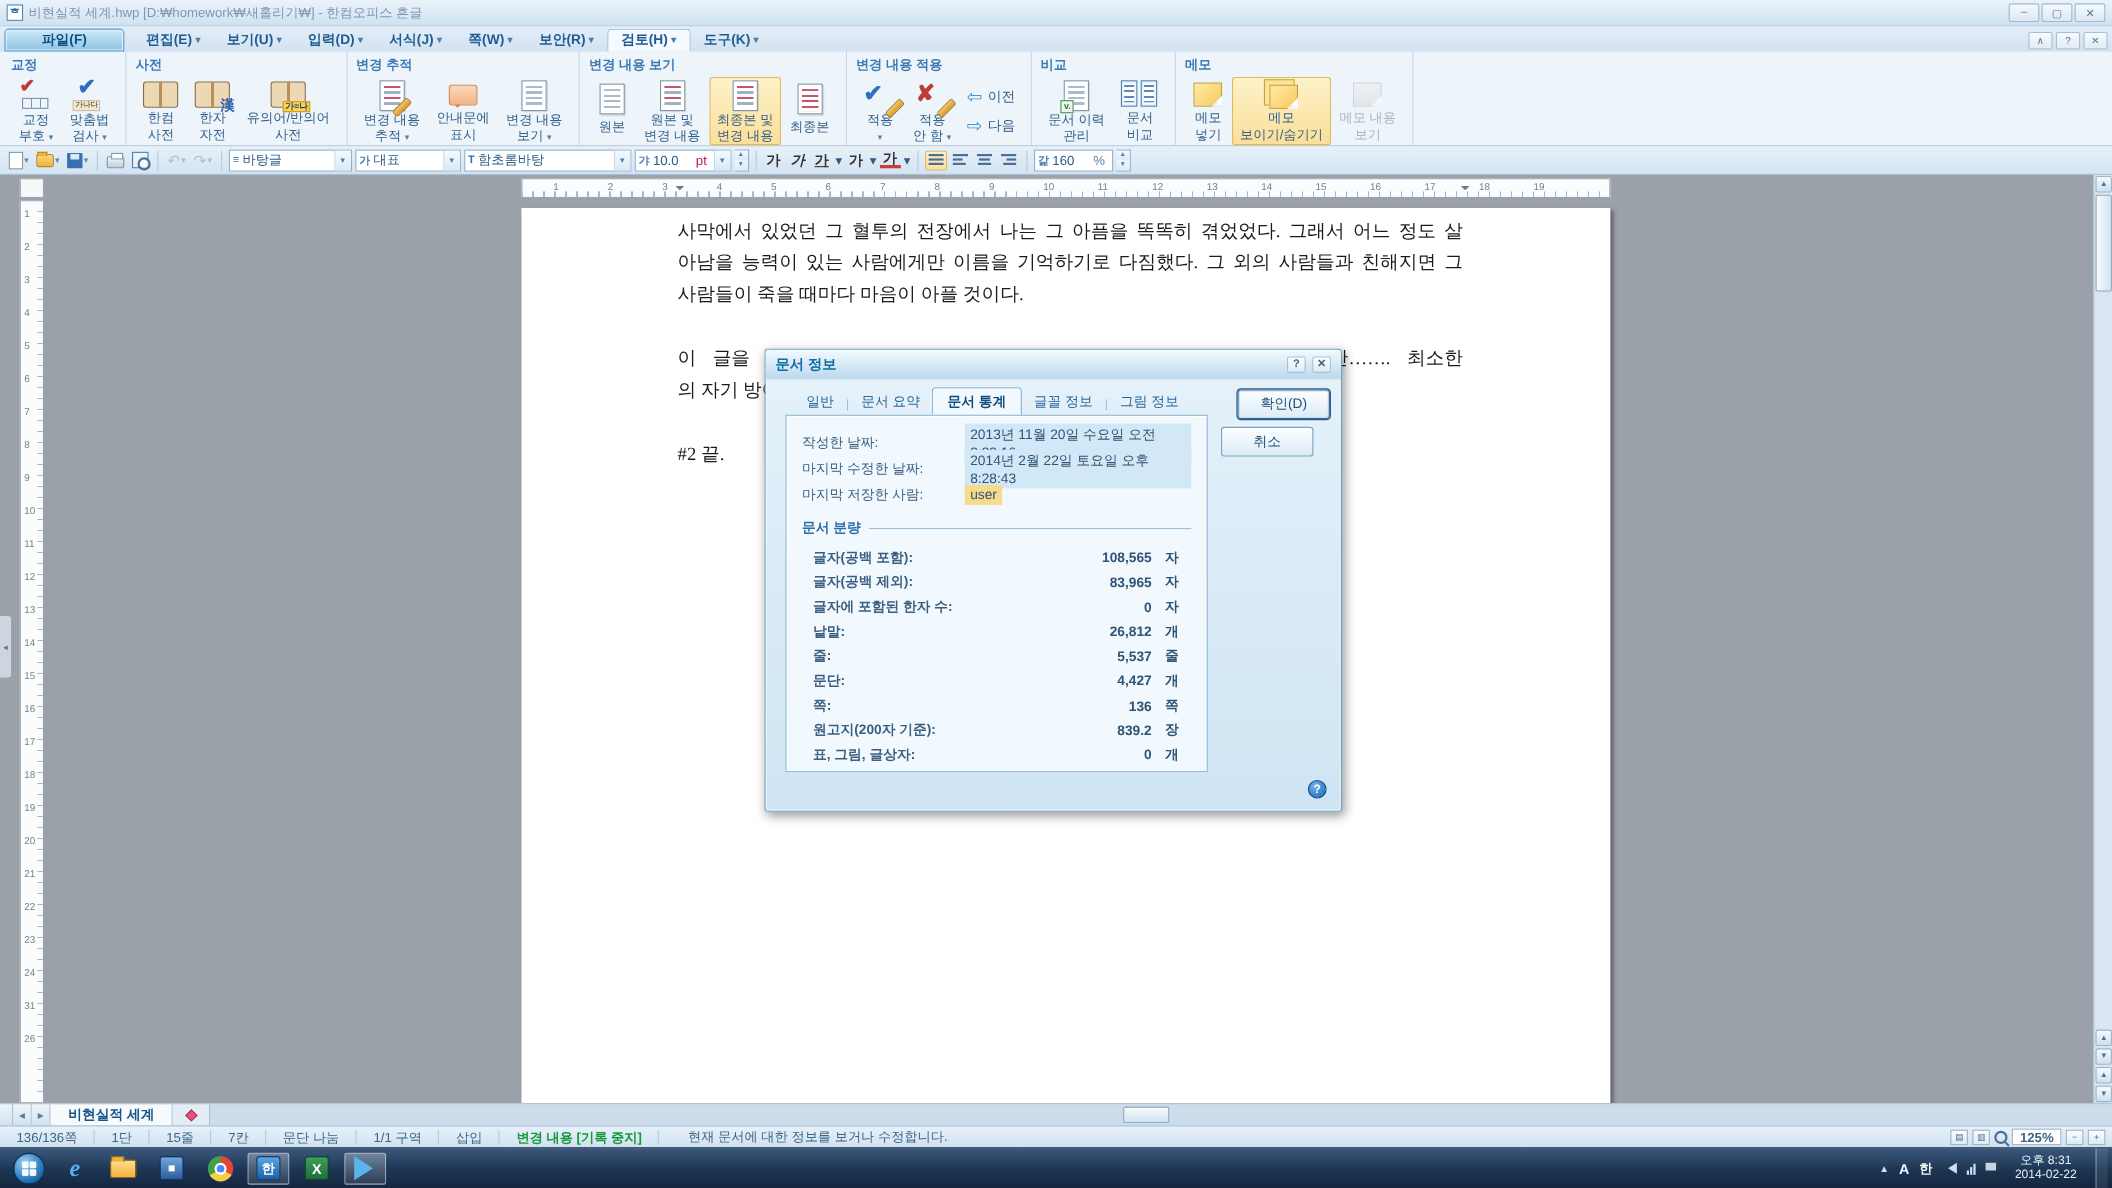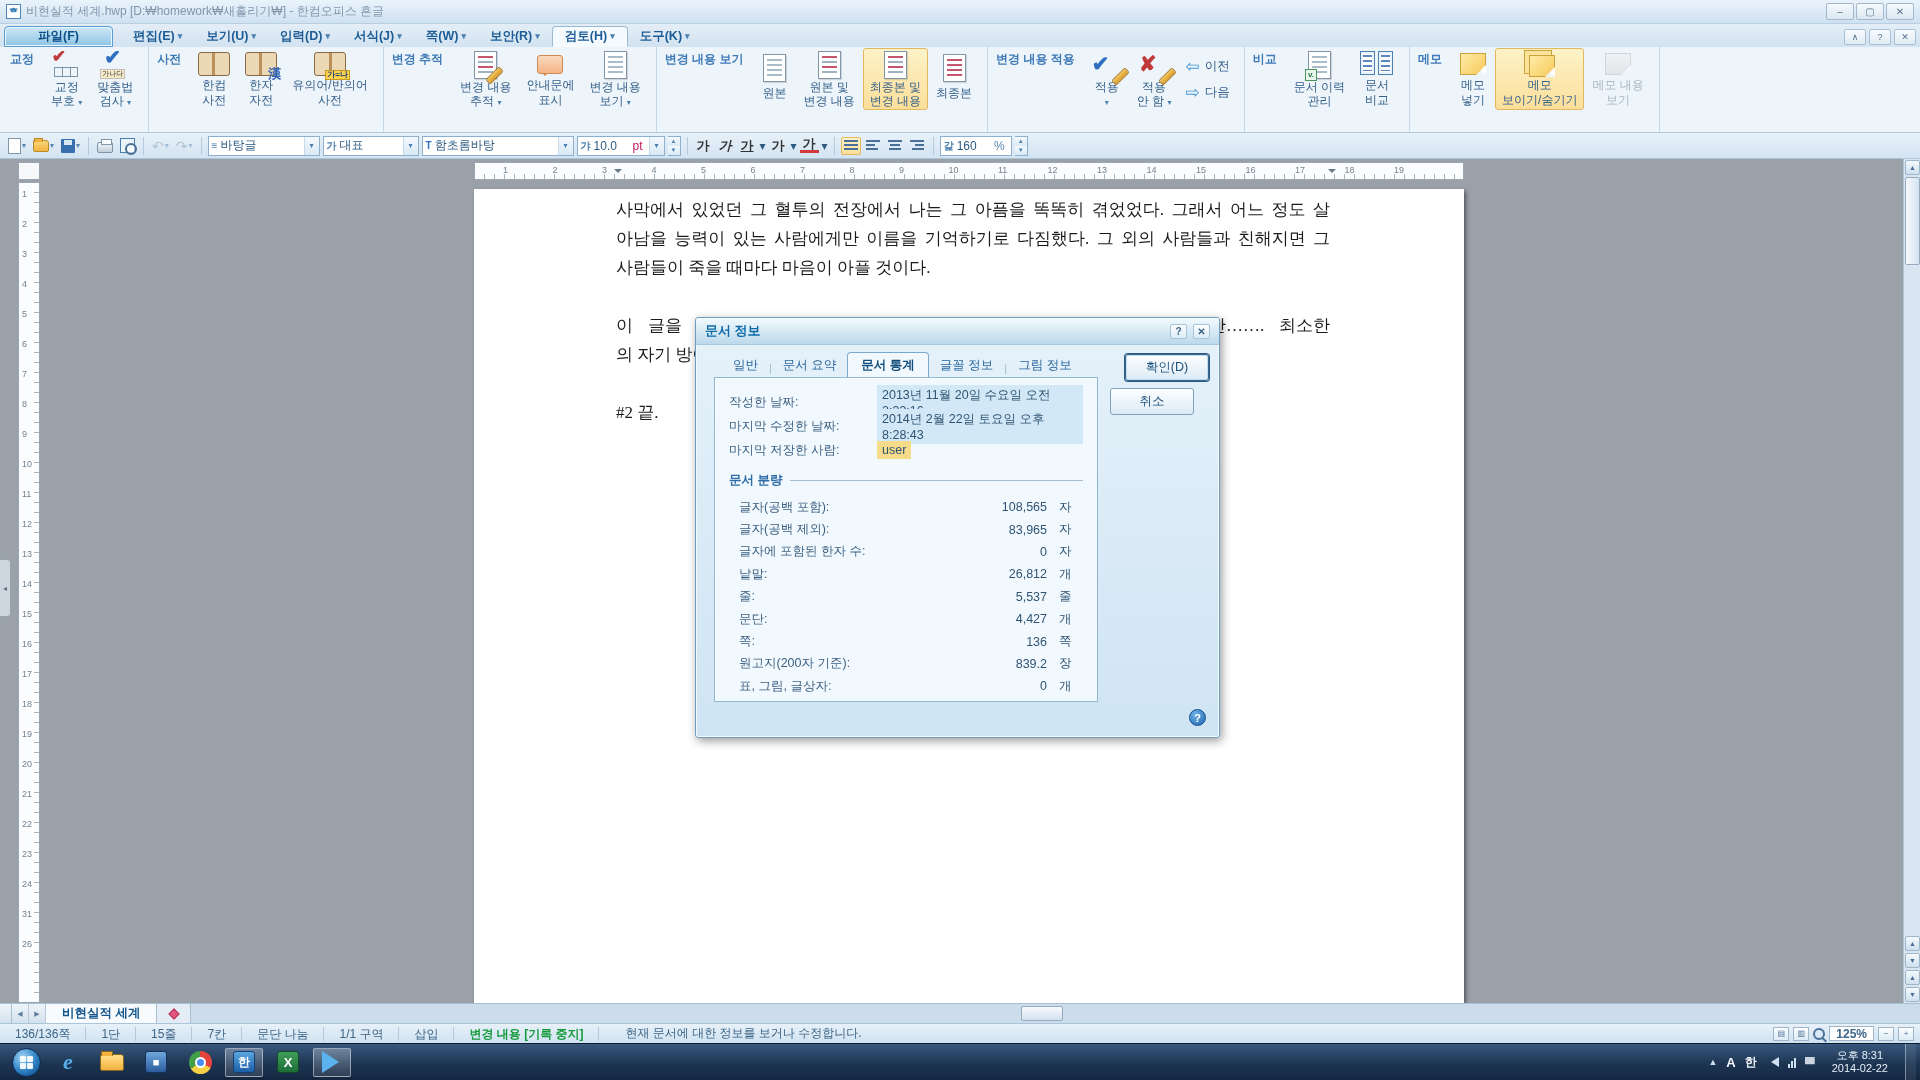--- a/index.html
+++ b/index.html
@@ -28,21 +28,21 @@
   .mtab.file{background:linear-gradient(#cde8f7,#8fc4e4);border:1px solid #5b9bd0;border-radius:4px 4px 0 0;
     color:#0d4e86;box-shadow:inset 0 0 0 1px #eaf6fd;margin-right:8px;padding:3px 33px 4px;}
   .mtab.active{background:#f4fafe;border:1px solid #9db9d2;border-bottom-color:#f4fafe;border-radius:4px 4px 0 0;}
   #menu-right{margin-left:auto;display:flex;gap:3px;align-items:center;padding-bottom:2px;}
   .mrbtn{width:22px;height:16px;border:1px solid #a9bed2;border-radius:2px;background:linear-gradient(#f8fbfe,#dfebf4);
     color:#5a7590;font-size:9px;display:flex;align-items:center;justify-content:center;}
 
   
   #ribbon{position:absolute;left:0;top:47px;width:100%;height:86px;background:#edf4fa;
     border-bottom:1px solid #b2c8db;display:flex;align-items:stretch;padding:0 2px;}
-  .rgroup{display:flex;flex-direction:row;padding:1px 8px 2px;border-right:1px solid #c6d8e7;gap:10px;}
+  .rgroup{display:flex;flex-direction:column;padding:1px 8px 2px;border-right:1px solid #c6d8e7;}
   .rgroup-label{font-size:12px;font-weight:bold;color:#3e7ab7;padding:3px 0 2px;}
   .rbuttons{display:flex;align-items:flex-start;gap:1px;}
   .rbtn{display:flex;flex-direction:column;align-items:center;padding:2px 6px;border:1px solid transparent;
     border-radius:3px;font-size:12px;color:#35608a;line-height:1.2;min-width:42px;height:62px;}
   .rbtn .ric{height:34px;display:flex;align-items:center;justify-content:center;margin-bottom:1px;}
   .rbtn.active{background:linear-gradient(#fdf2c8,#fbdf9a);border-color:#e3b95f;}
   .rbtn.disabled{color:#a9b8c4;}
   .rbtn.disabled .ric{opacity:.45;filter:grayscale(1);}
   .rcaret{font-size:8px;color:#4a7fae;}
   .rstack{display:flex;flex-direction:column;justify-content:center;gap:9px;height:62px;padding:0 6px;}
@@ -174,21 +174,21 @@
   #dlg-panel{position:absolute;left:18px;top:59px;width:384px;height:325px;background:#f2f9fe;
     border:1px solid #8fb6d2;box-shadow:inset 1px 1px 0 #fff;padding:12px 14px 0 14px;}
   .info-row{display:flex;align-items:center;height:24px;font-size:12.5px;color:#3b5f80;}
   .info-label{width:148px;}
   .info-value{color:#2f5474;padding:2px 5px;}
   .info-value.hl-blue{background:#d3e8f6;flex:1;}
   .info-value.hl-yellow{background:#f6dc8a;}
   .section-head{display:flex;align-items:center;margin:10px 0 7px;font-size:12.5px;font-weight:bold;color:#2f6da8;}
   .section-head::after{content:"";flex:1;border-top:1px solid #9fc0d8;margin-left:8px;}
   #stats{padding-left:10px;}
-  .stat-row{display:flex;align-items:center;height:22.4px;font-size:12.5px;color:#3b5f80;}
+  .stat-row{display:flex;align-items:center;height:22.4px;font-size:12.5px;color:#3b5f80;font-weight:bold;}
   .stat-value{margin-left:auto;min-width:78px;text-align:right;color:#2f5474;}
   .stat-unit{width:36px;padding-left:12px;color:#2f5474;}
   .dlg-btn{position:absolute;width:84px;height:27px;font-size:12.5px;color:#1d4f7c;text-align:center;line-height:25px;
     background:linear-gradient(#fdfeff,#dcebf5);border:1px solid #7aa3c4;border-radius:3px;}
   #btn-ok{right:10px;top:36px;border:1px solid #37678f;box-shadow:0 0 0 1px #2c5a82, inset 0 0 0 1px #bfdcf0;}
   #btn-cancel{right:25px;top:70px;}
   #dlg-help{position:absolute;right:13px;bottom:11px;width:17px;height:17px;border-radius:50%;
     background:radial-gradient(circle at 35% 30%,#6fb1e8,#1f67b0);color:#fff;font-size:11px;font-weight:bold;
     display:flex;align-items:center;justify-content:center;border:1px solid #14508c;}
 

